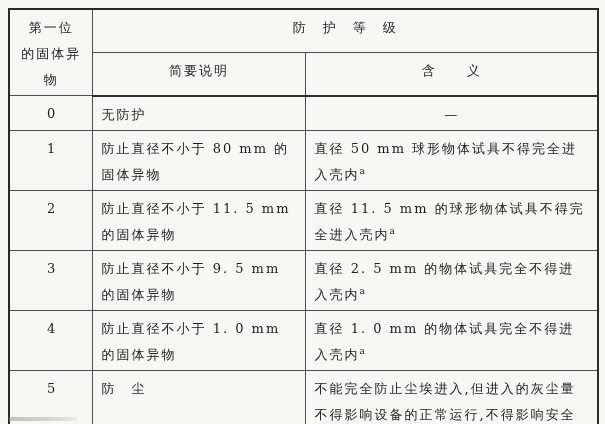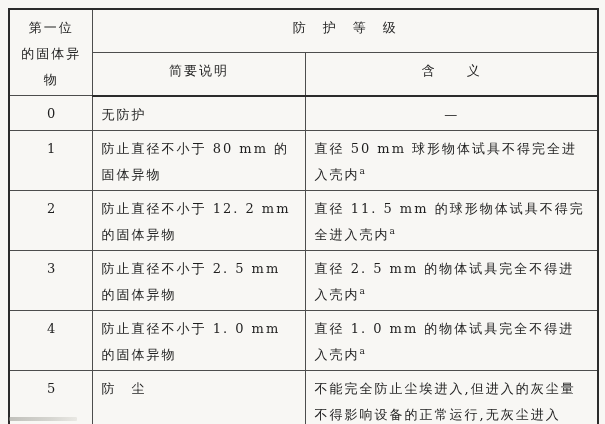--- a/index.html
+++ b/index.html
@@ -120,40 +120,40 @@
       </tr>
 
       <tr class="r1">
         <td class="c-digit">1</td>
         <td class="c-desc">防止直径不小于 80 mm 的固体异物</td>
         <td class="c-meaning"><span>直径 50 mm 球形物体试具不得完全进入壳内</span><sup class="fnote">a</sup></td>
       </tr>
 
       <tr class="r2">
         <td class="c-digit">2</td>
-        <td class="c-desc">防止直径不小于 12. 2 mm 的固体异物</td>
+        <td class="c-desc">防止直径不小于 11. 5 mm 的固体异物</td>
         <td class="c-meaning"><span>直径 11. 5 mm 的球形物体试具不得完全进入壳内</span><sup class="fnote">a</sup></td>
       </tr>
 
       <tr class="r3">
         <td class="c-digit">3</td>
-        <td class="c-desc">防止直径不小于 2. 5 mm 的固体异物</td>
+        <td class="c-desc">防止直径不小于 9. 5 mm 的固体异物</td>
         <td class="c-meaning"><span>直径 2. 5 mm 的物体试具完全不得进入壳内</span><sup class="fnote">a</sup></td>
       </tr>
 
       <tr class="r4">
         <td class="c-digit">4</td>
         <td class="c-desc">防止直径不小于 1. 0 mm 的固体异物</td>
         <td class="c-meaning"><span>直径 1. 0 mm 的物体试具完全不得进入壳内</span><sup class="fnote">a</sup></td>
       </tr>
 
       <tr class="r5">
         <td class="c-digit">5</td>
         <td class="c-desc">防　尘</td>
-        <td class="c-meaning"><span>不能完全防止尘埃进入,但进入的灰尘量不得影响设备的正常运行,无灰尘进入</span><sup class="fnote"></sup></td>
+        <td class="c-meaning"><span>不能完全防止尘埃进入,但进入的灰尘量不得影响设备的正常运行,不得影响安全</span><sup class="fnote"></sup></td>
       </tr>
 
       <tr class="r6">
         <td class="c-digit">6</td>
         <td class="c-desc">尘　密</td>
         <td class="c-meaning"><span>无灰尘进入</span><sup class="fnote"></sup></td>
       </tr>
     </tbody>
   </table>
 

